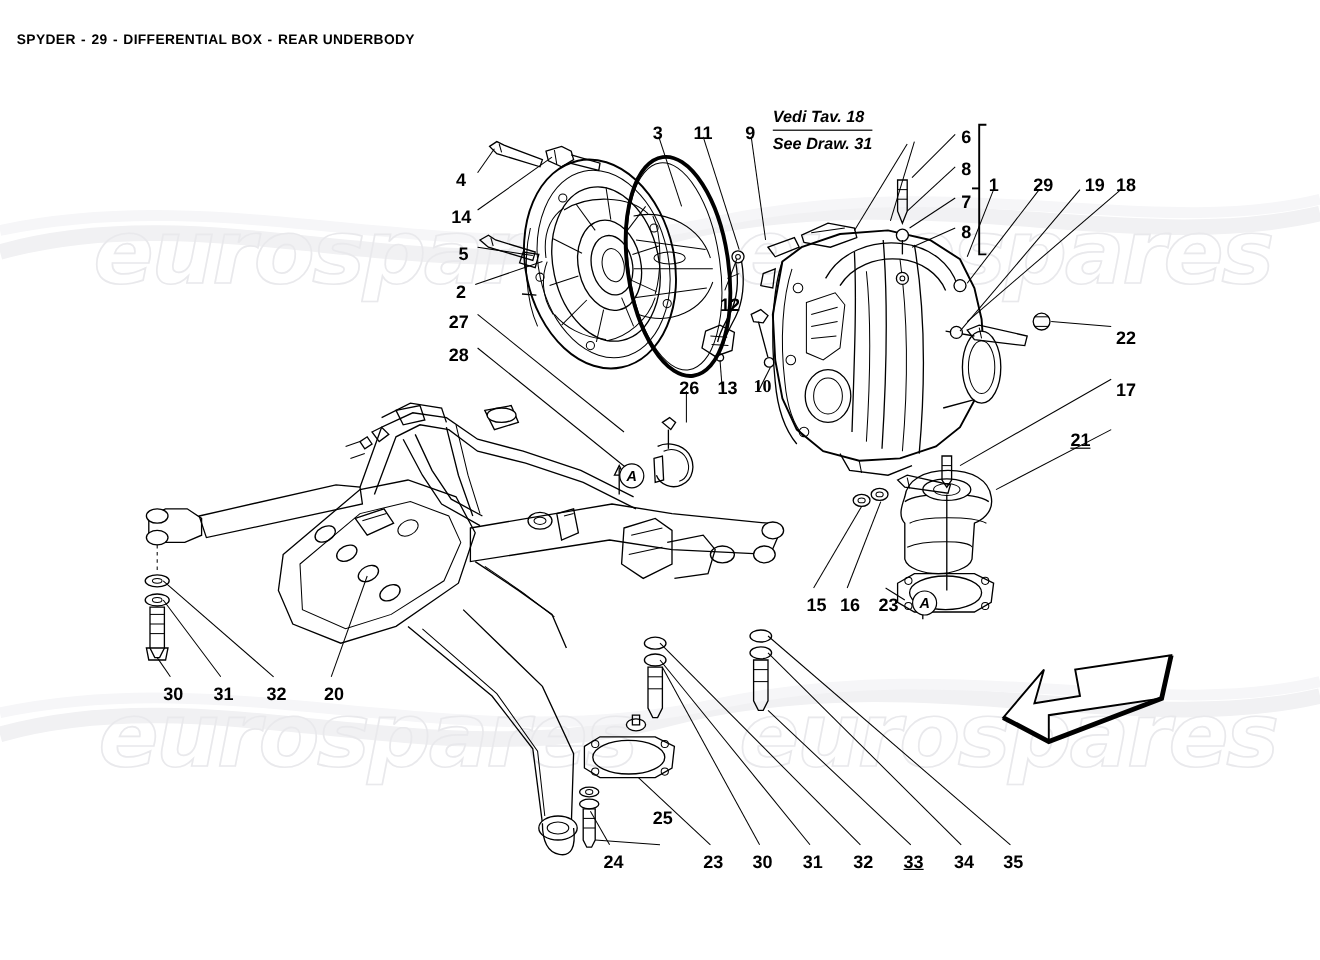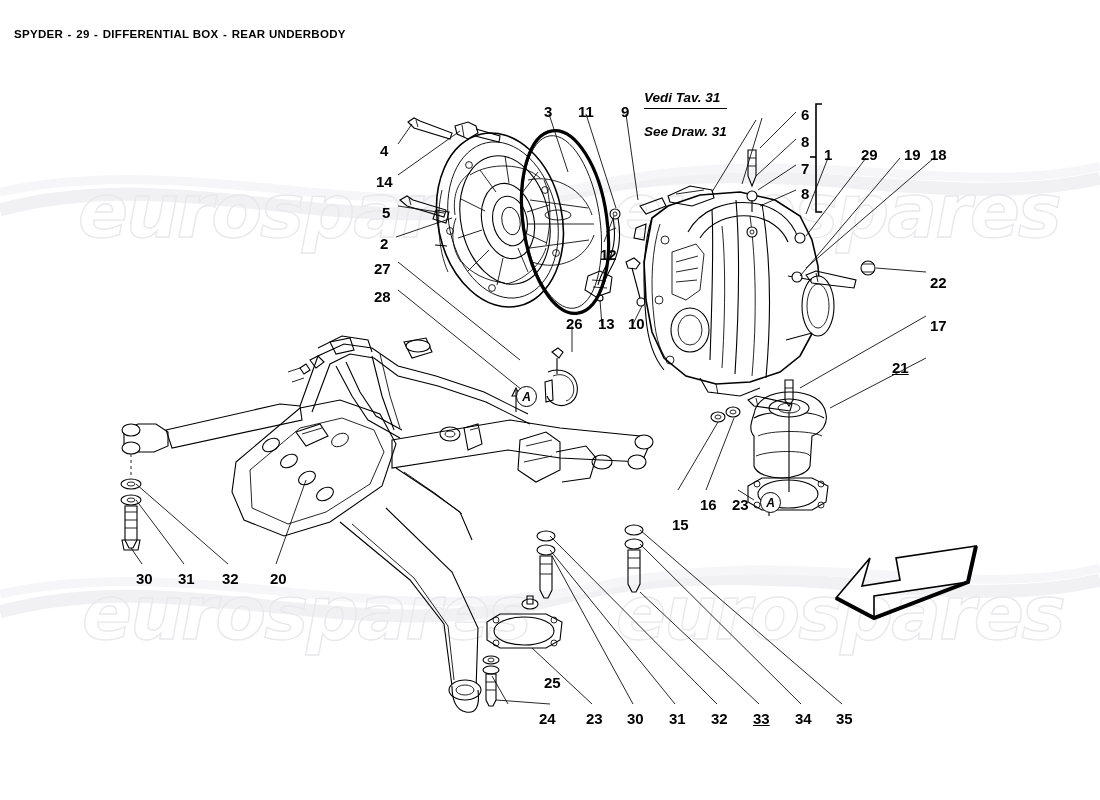--- a/index.html
+++ b/index.html
@@ -24,21 +24,21 @@
   #wm-bot2{left:616px;top:570px;font-size:74px;}
   .wmband{position:absolute;pointer-events:none;}
 
   
   .lbl{position:absolute;font-size:15px;font-weight:bold;line-height:1;
        font-family:"Liberation Sans",sans-serif;white-space:nowrap;}
 
   
   #vedi{position:absolute;left:644px;top:88px;font-style:italic;font-weight:bold;
         font-size:13.5px;line-height:1.45;}
-  #vedi .l2{border-top:1.6px solid #000;padding-top:13px;}
+  #vedi .l2{border-top:1.6px solid #000;padding-top:1px;}
 
   
   .circA{position:absolute;width:19px;height:19px;border:1.7px solid #000;
          border-radius:50%;font-size:12px;font-weight:bold;font-style:italic;
          display:flex;align-items:center;justify-content:center;background:#fff;}
 
   svg{position:absolute;left:0;top:0;}
   .ln{stroke:#000;fill:none;}
   .hair{stroke:#000;stroke-width:.85;fill:none;}
   .thin{stroke:#000;stroke-width:1.1;fill:none;}
@@ -426,21 +426,21 @@
       <path class="thin" d="M765 506 L769 498 L773 506 Z" fill="#000"></path>
     </g>
 
     <g>
       <path d="M976 546 L896 558 L900 580 L862 586 L870 558 L836 598 L874 618 L874 596 L968 582 Z" fill="#ffffff" stroke="#000" stroke-width="1.6"></path>
       <path d="M836 598 L874 618 L968 582 L976 546" fill="none" stroke="#000" stroke-width="4"></path>
     </g>
   </svg>
 
   <div id="vedi">
-    <div class="l1">Vedi Tav. 31</div>
+    <div class="l1">Vedi Tav. 18</div>
     <div class="l2">See Draw. 31</div>
   </div>
 
   <div class="circA" style="left:516px;top:386px;">A</div>
   <div class="circA" style="left:760px;top:492px;">A</div>
 
   <div id="labels">
       <div class="lbl" style="left: 380px; top: 143px;">4</div>
       <div class="lbl" style="left: 376px; top: 174px;">14</div>
       <div class="lbl" style="left: 382px; top: 205px;">5</div>
@@ -454,32 +454,32 @@
       <div class="lbl" style="left: 801px; top: 134px;">8</div>
       <div class="lbl" style="left: 801px; top: 161px;">7</div>
       <div class="lbl" style="left: 801px; top: 186px;">8</div>
       <div class="lbl" style="left: 824px; top: 147px;">1</div>
       <div class="lbl" style="left: 861px; top: 147px;">29</div>
       <div class="lbl" style="left: 904px; top: 147px;">19</div>
       <div class="lbl" style="left: 930px; top: 147px;">18</div>
       <div class="lbl" style="left: 600px; top: 247px;">12</div>
       <div class="lbl" style="left: 566px; top: 316px;">26</div>
       <div class="lbl" style="left: 598px; top: 316px;">13</div>
-      <div class="lbl" style="left: 628px; top: 316px;">10</div>
+      <div class="lbl" style="left: 628px; top: 316px; font-family: Liberation Serif, serif;">10</div>
       <div class="lbl" style="left: 930px; top: 275px;">22</div>
       <div class="lbl" style="left: 930px; top: 318px;">17</div>
       <div class="lbl" style="left: 892px; top: 360px; text-decoration: underline;">21</div>
-      <div class="lbl" style="left: 672px; top: 497px; margin-top: 20px;">15</div>
+      <div class="lbl" style="left: 672px; top: 497px;">15</div>
       <div class="lbl" style="left: 700px; top: 497px; text-align: right;">16</div>
       <div class="lbl" style="left: 732px; top: 497px;">23</div>
       <div class="lbl" style="left: 136px; top: 571px;">30</div>
       <div class="lbl" style="left: 178px; top: 571px;">31</div>
       <div class="lbl" style="left: 222px; top: 571px;">32</div>
       <div class="lbl" style="left: 270px; top: 571px;">20</div>
-      <div class="lbl" style="left: 503px; top: 711px; margin-left: 36px;">24</div>
+      <div class="lbl" style="left: 503px; top: 711px;">24</div>
       <div class="lbl" style="left: 544px; top: 675px;">25</div>
       <div class="lbl" style="left: 586px; top: 711px;">23</div>
       <div class="lbl" style="left: 627px; top: 711px;">30</div>
       <div class="lbl" style="left: 669px; top: 711px;">31</div>
       <div class="lbl" style="left: 711px; top: 711px;">32</div>
       <div class="lbl" style="left: 753px; top: 711px; text-decoration: underline;">33</div>
       <div class="lbl" style="left: 795px; top: 711px;">34</div>
       <div class="lbl" style="left: 836px; top: 711px;">35</div>
     </div>
 

